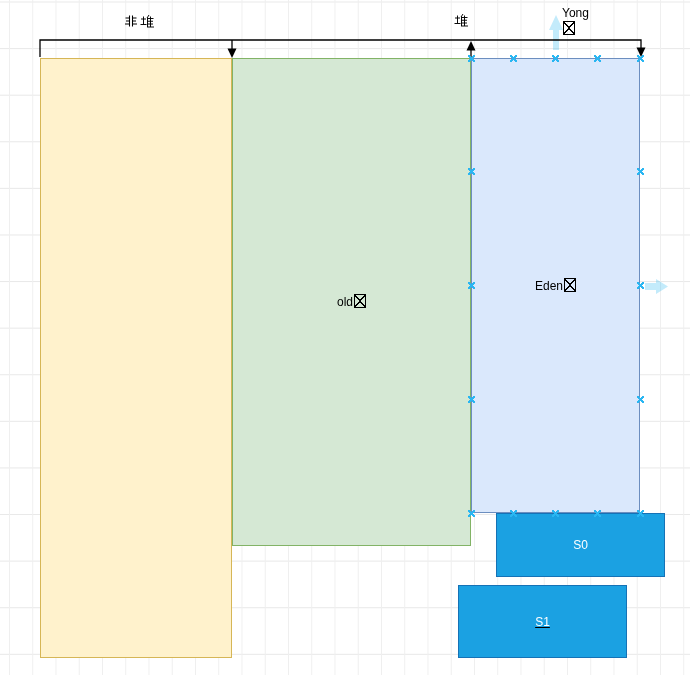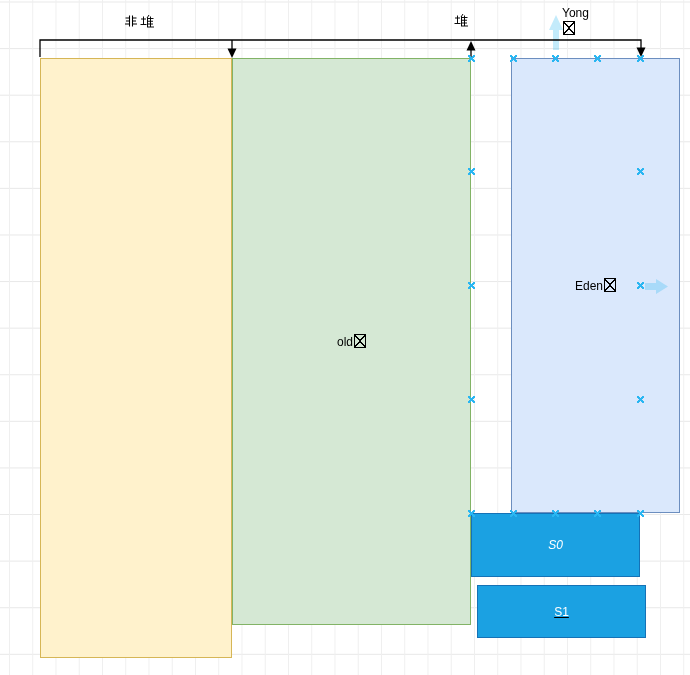--- a/index.html
+++ b/index.html
@@ -9,24 +9,24 @@
     background-image:
       linear-gradient(to right, #efefef 1px, transparent 1px),
       linear-gradient(to bottom, #e8e8e8 1px, transparent 1px);
     background-size: 23.25px 675px, 690px 46.6px;
     background-position: 9px 0, 0 1.5px;
     font-family:"Liberation Sans", sans-serif;
   }
   .shape{position:absolute;box-sizing:border-box;border:1px solid #000;
          display:flex;align-items:center;justify-content:center;}
   #rect-nonheap{left:40px;top:58px;width:192px;height:600px;background:#FFF2CC;border-color:#D6B656;}
-  #rect-old{left:232px;top:58px;width:239px;height:567px;background:#D5E8D4;border-color:#82B366;}
-  #rect-eden{left:471px;top:58px;width:169px;height:455px;background:#DAE8FC;border-color:#6C8EBF;margin-left:40px;}
-  #rect-s0{left:471px;top:513px;width:169px;height:64px;background:#1BA1E2;border-color:#1572B6;font-style:italic;}
-  #rect-s1{left:477px;top:585px;width:169px;height:53px;background:#1BA1E2;border-color:#1572B6;text-decoration:underline;}
+  #rect-old{left:232px;top:58px;width:239px;height:488px;background:#D5E8D4;border-color:#82B366;}
+  #rect-eden{left:471px;top:58px;width:169px;height:455px;background:#DAE8FC;border-color:#6C8EBF;}
+  #rect-s0{left:496px;top:513px;width:169px;height:64px;background:#1BA1E2;border-color:#1572B6;}
+  #rect-s1{left:458px;top:585px;width:169px;height:73px;background:#1BA1E2;border-color:#1572B6;text-decoration:underline;}
   .shape-label{font-size:12px;color:#000;text-align:center;line-height:16px;}
   .shape-label.inverse{color:#fff;}
   .top-label{position:absolute;font-size:12px;color:#000;line-height:16px;z-index:5;}
   #label-nonheap{left:122px;top:13px;width:34px;height:16px;display:flex;gap:2px;justify-content:center;align-items:center;}
   #label-heap{left:448px;top:12px;width:26px;height:16px;display:flex;justify-content:center;align-items:center;}
   #label-young{left:562px;top:6px;width:36px;line-height:15px;}
   
   .tofu{display:inline-block;width:10px;height:12px;border:1px solid #000;vertical-align:-2px;margin-left:1px;
     background:
       linear-gradient(to top right, transparent 45%, #000 45%, #000 55%, transparent 55%),

